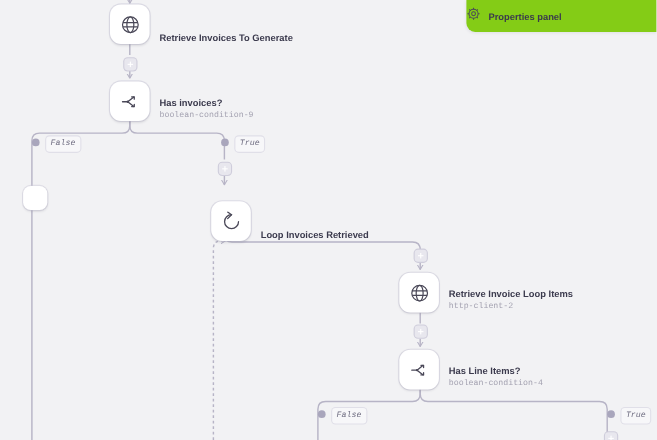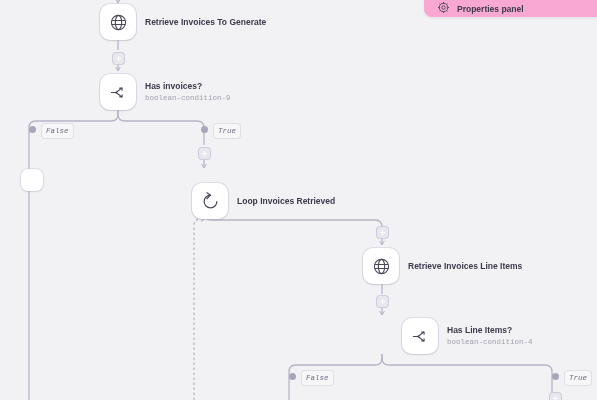--- a/index.html
+++ b/index.html
@@ -18,21 +18,21 @@
   #edge-layer {
     position: absolute; left: 0; top: 0;
     width: 597px; height: 400px;
     pointer-events: none;
   }
 
   
   .node {
     position: absolute;
     display: flex;
-    align-items: center;
+    align-items: flex-end;
     gap: 9px;
   }
   .node-icon {
     width: 36px; height: 36px;
     flex: 0 0 36px;
     background: #ffffff;
     border-radius: 10px;
     box-shadow: 0 1px 2px rgba(30,28,50,0.10), 0 0 0 1px rgba(200,198,214,0.45);
     display: flex;
     align-items: center;
@@ -106,28 +106,27 @@
     line-height: 10px;
     padding: 2px 4px 2px 4px;
     white-space: nowrap;
     font-style: italic;
   }
 
   
   #properties-panel {
     position: absolute;
     left: 424px; top: 0px;
-    width: 173px; height: 17px;
-    background: #f9a8d4;
+    width: 173px; height: 29px;
+    background: #84cc16;
     border-bottom-left-radius: 8px;
     box-shadow: 0 1px 3px rgba(30,28,50,0.08);
     display: flex;
     align-items: center;
     gap: 7px;
-    padding-left: 13px;
     box-sizing: border-box;
   }
   #properties-panel .pp-title {
     font-size: 8.5px;
     font-weight: bold;
     color: #3b3a4d;
     white-space: nowrap;
   }
 </style>
 </head>
@@ -214,25 +213,26 @@
 
   <div class="node" style="left:363px; top:248px;">
     <div class="node-icon">
       <svg width="19" height="19" viewBox="0 0 24 24" fill="none" stroke="#4a4858" stroke-width="1.4">
         <circle cx="12" cy="12" r="9"></circle>
         <ellipse cx="12" cy="12" rx="4" ry="9"></ellipse>
         <path d="M3.5 9.5 H20.5 M3.5 14.5 H20.5"></path>
       </svg>
     </div>
     <div class="node-text">
-      <div class="node-title">Retrieve Invoices Line Items</div>
-    </div>
-  </div>
-
-  <div class="node" style="left:363px; top:318px;margin-left:39px;">
+      <div class="node-title">Retrieve Invoice Loop Items</div>
+      <div class="node-sub">http-client-2</div>
+    </div>
+  </div>
+
+  <div class="node" style="left:363px; top:318px;">
     <div class="node-icon">
       <svg width="19" height="19" viewBox="0 0 24 24" fill="none" stroke="#4a4858" stroke-width="1.5" stroke-linecap="round" stroke-linejoin="round">
         <path d="M3 12 H9"></path>
         <path d="M9 12 L16 6.5"></path>
         <path d="M9 12 L16 17.5"></path>
         <path d="M13.5 6.5 H16.5 V9"></path>
         <path d="M13.5 17.5 H16.5 V15"></path>
         <circle cx="9" cy="12" r="1.3" fill="#4a4858" stroke="none"></circle>
       </svg>
     </div>

